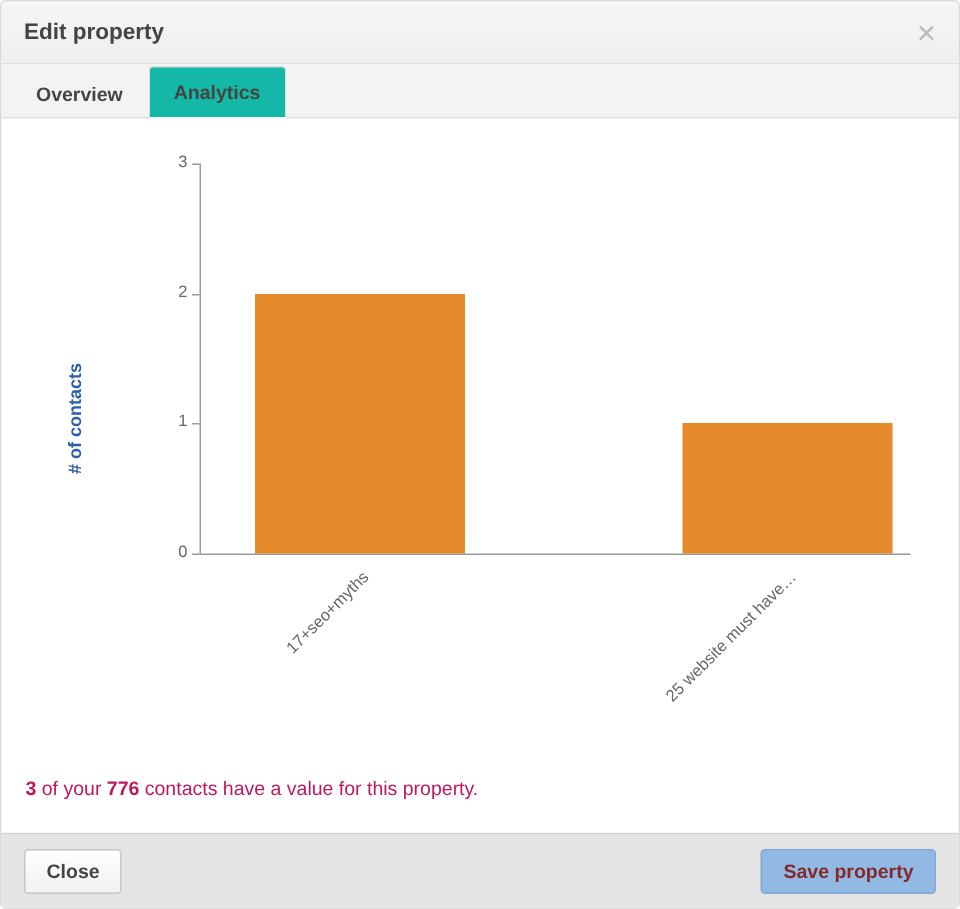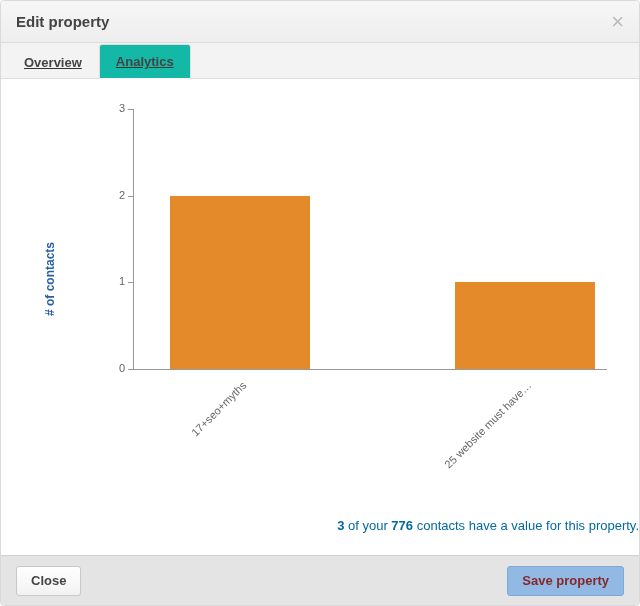--- a/index.html
+++ b/index.html
@@ -41,21 +41,20 @@
     color: #bbb;
     cursor: pointer;
     font-weight: 300;
   }
   .tabs {
     height: 36px;
     background: #f3f3f3;
     display: flex;
     border-bottom: 1px solid #ddd;
     padding-left: 6px;
-    text-decoration: underline;
   }
   .tab {
     padding: 0 16px;
     display: flex;
     align-items: center;
     color: #444;
     font-weight: 600;
     border: 1px solid transparent;
     border-bottom: none;
     cursor: pointer;
@@ -126,25 +125,25 @@
     position: absolute;
     font-size: 11px;
     color: #666;
     white-space: nowrap;
     transform: rotate(-45deg);
     transform-origin: right top;
     text-align: right;
   }
   .summary {
     position: absolute;
-    left: 0; right: 0;
+    left: 16px; right: 0;
     bottom: 22px;
-    text-align: right;
-    font-size: 13px;
-    color: #0369a1;
+    text-align: left;
+    font-size: 13px;
+    color: #be185d;
   }
   .summary b { font-weight: 700; }
   .modal-footer {
     height: 50px;
     background: #e4e4e4;
     border-top: 1px solid #d0d0d0;
     display: flex;
     align-items: center;
     padding: 0 15px;
     justify-content: space-between;

